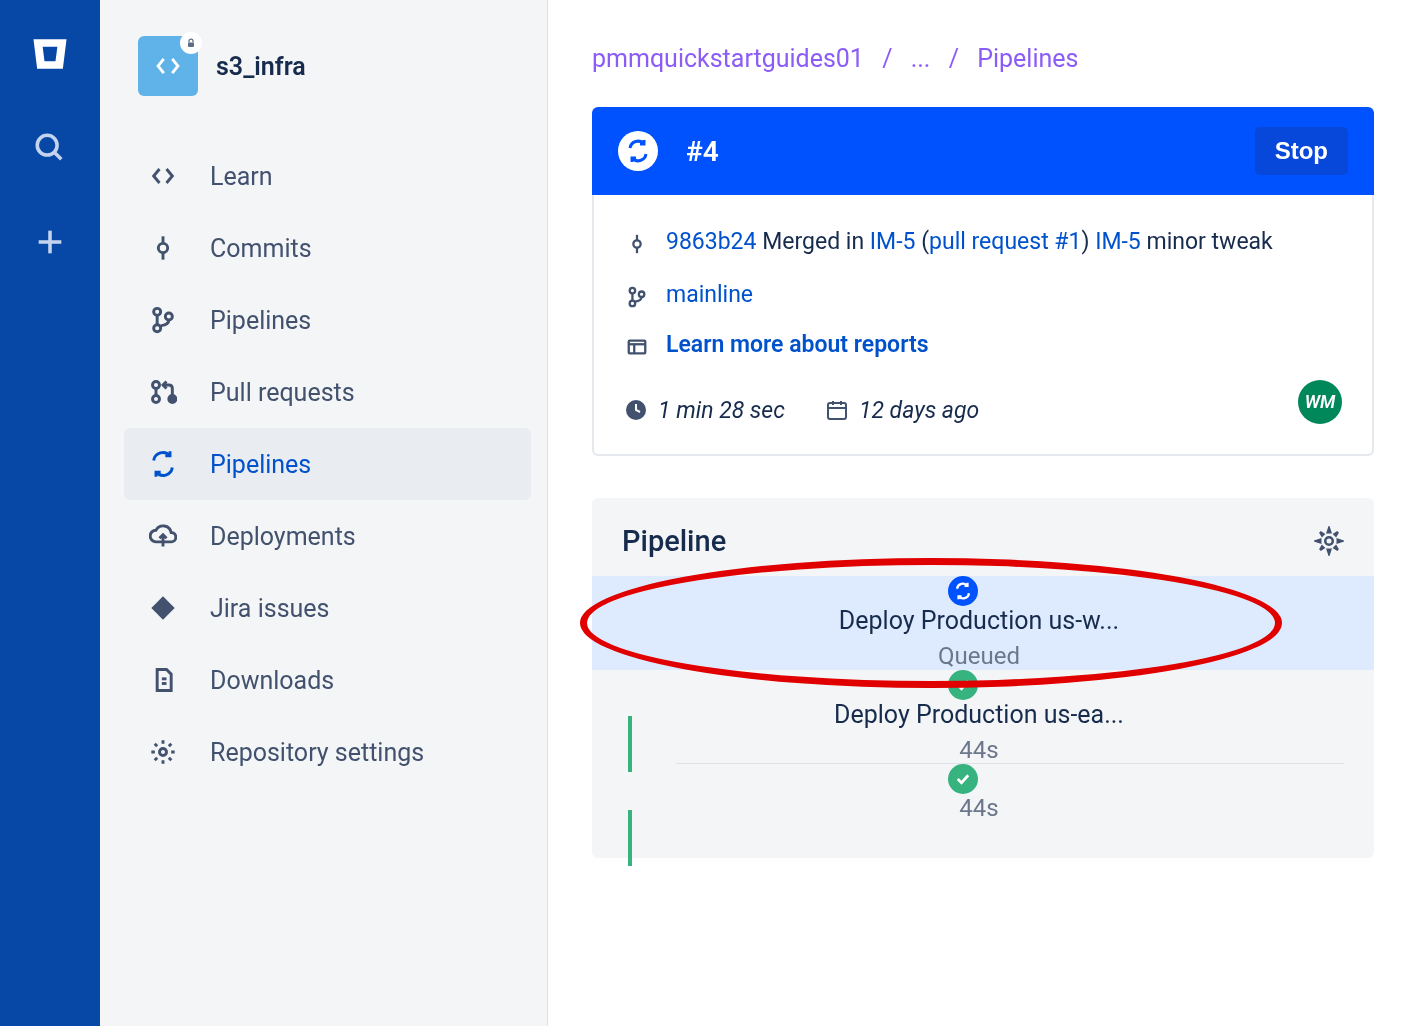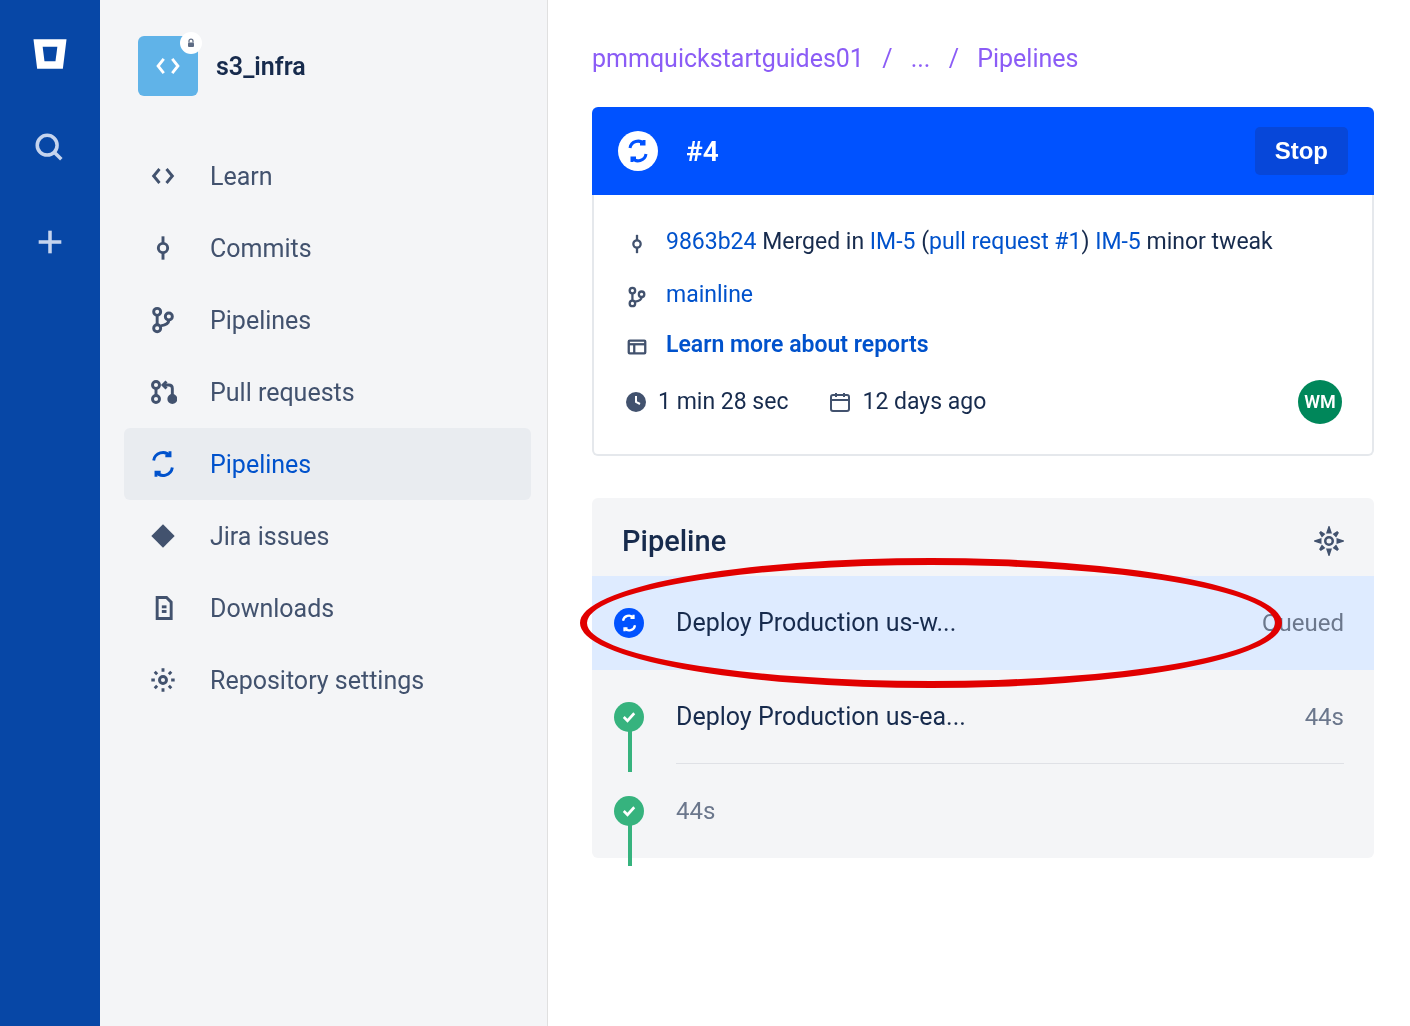--- a/index.html
+++ b/index.html
@@ -170,21 +170,22 @@
   flex-shrink: 0;
   margin-top: 4px;
   display: flex;
   align-items: center;
   justify-content: center;
 }
 .info-row a { color: #0052CC; text-decoration: none; }
 .info-row .commit-text { line-height: 1.5; }
 .meta-row {
   display: flex;
-  align-items: center;
+  align-items: flex-end;
+  font-style: italic;
 }
 .meta-row .meta-item {
   display: flex;
   align-items: center;
   margin-right: 40px;
 }
 .meta-row .meta-icon {
   width: 24px;
   height: 24px;
   margin-right: 10px;
@@ -222,20 +223,21 @@
 }
 .pipeline-header .gear { width: 30px; height: 30px; }
 
 .stage-list { position: relative; }
 .stage {
   display: flex;
   align-items: center;
   height: 94px;
   padding: 0 30px 0 22px;
   position: relative;
+  flex-direction: column;
 }
 .stage.active {
   background: #DEEBFF;
 }
 .stage .status-icon {
   width: 30px;
   height: 30px;
   border-radius: 50%;
   display: flex;
   align-items: center;
@@ -361,20 +363,30 @@
   <div class="nav-item active">
     <span class="nav-icon">
         <svg width="28" height="28" viewBox="0 0 24 24" fill="none" stroke="#0052CC" stroke-width="2.5">
           <path d="M4 9 A8 8 0 0 1 18 5"></path>
           <path d="M20 15 A8 8 0 0 1 6 19"></path>
           <path d="M18 1 L18 5 L14 5"></path>
           <path d="M6 23 L6 19 L10 19"></path>
         </svg>
       </span>
     <span class="nav-label">Pipelines</span>
+  </div>
+  <div class="nav-item">
+    <span class="nav-icon">
+        <svg width="28" height="28" viewBox="0 0 24 24" fill="none" stroke="#42526E" stroke-width="2.5">
+          <path d="M6 17 A5 5 0 0 1 6 7 A7 7 0 0 1 19 9 A4 4 0 0 1 19 17 H6"></path>
+          <path d="M12 11 V21"></path>
+          <path d="M9 14 L12 11 L15 14"></path>
+        </svg>
+      </span>
+    <span class="nav-label">Deployments</span>
   </div>
   <div class="nav-item">
     <span class="nav-icon">
         <svg width="28" height="28" viewBox="0 0 24 24" fill="#42526E">
           <path d="M12 2 L22 12 L12 22 L2 12 Z"></path>
         </svg>
       </span>
     <span class="nav-label">Jira issues</span>
   </div>
   <div class="nav-item">

